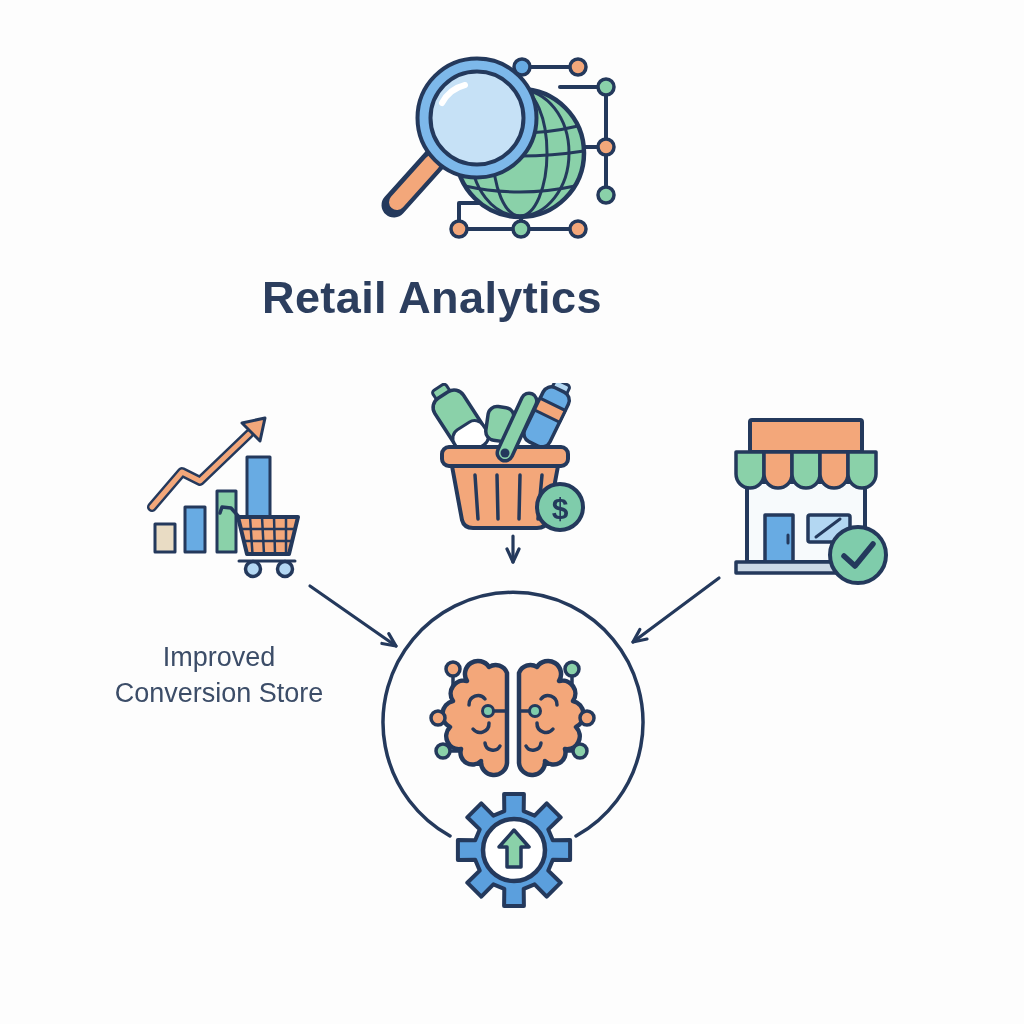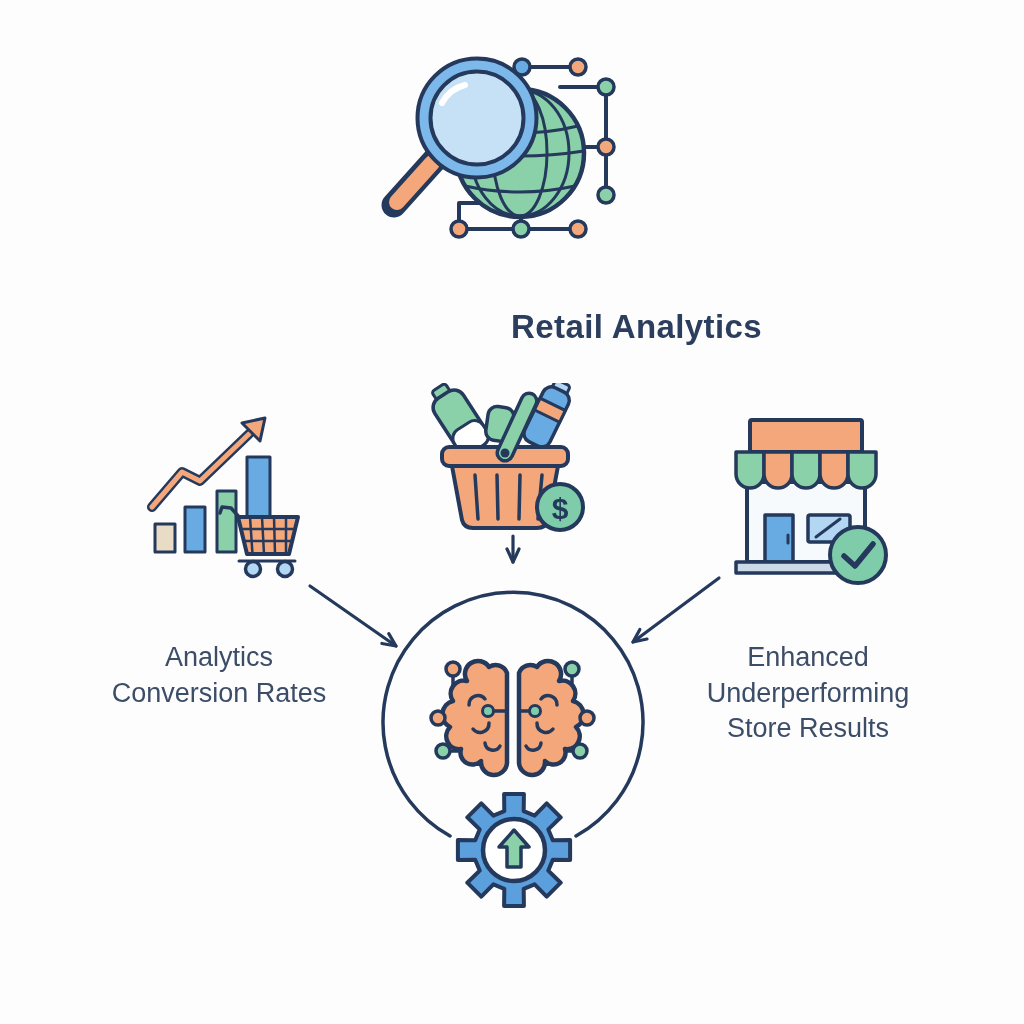--- a/index.html
+++ b/index.html
@@ -4,23 +4,22 @@
 <style>
   html,body{margin:0;padding:0;}
   #canvas{
     position:relative;width:1024px;height:1024px;overflow:hidden;
     background:var(--background,#fdfdfd);
     font-family:"Liberation Sans","DejaVu Sans",sans-serif;
   }
   .abs{position:absolute;}
   .title{
     position:absolute;left:262px;top:272px;width:500px;
-    text-align:right;font-size:33px;font-weight:600;letter-spacing:.4px;
+    text-align:left;font-size:45px;font-weight:600;letter-spacing:.4px;
     color:var(--title_text,#2c3e5e);
-    margin-top:36px;
   }
   .lbl{
     position:absolute;text-align:center;font-size:27px;font-weight:500;
     line-height:1.32;color:var(--label_text,#3c4d68);
   }
   .nv{stroke:var(--navy);fill:none;stroke-linecap:round;stroke-linejoin:round;}
   svg *{stroke-linejoin:round;stroke-linecap:round;}
 </style>
 </head>
 <body>
@@ -171,16 +170,15 @@
       <circle cx="67" cy="38" r="7" style="fill:var(--green);stroke:var(--navy)" stroke-width="3.5"></circle>
     </g>
   </svg>
 
   <svg class="abs" style="left:450px;top:786px" width="128" height="128" viewBox="-64 -64 128 128">
     <path d="M38.8 -9.7 L56.1 -9.9 L56.1 9.9 L38.8 9.7 L34.3 20.6 L46.7 32.7 L32.7 46.7 L20.6 34.3 L9.7 38.8 L9.9 56.1 L-9.9 56.1 L-9.7 38.8 L-20.6 34.3 L-32.7 46.7 L-46.7 32.7 L-34.3 20.6 L-38.8 9.7 L-56.1 9.9 L-56.1 -9.9 L-38.8 -9.7 L-34.3 -20.6 L-46.7 -32.7 L-32.7 -46.7 L-20.6 -34.3 L-9.7 -38.8 L-9.9 -56.1 L9.9 -56.1 L9.7 -38.8 L20.6 -34.3 L32.7 -46.7 L46.7 -32.7 L34.3 -20.6 Z" style="fill:var(--gear_blue);stroke:var(--navy)" stroke-width="4"></path>
     <circle cx="0" cy="0" r="31" style="fill:var(--white);stroke:var(--navy)" stroke-width="4.5"></circle>
     <polygon points="0,-20 15,-3 7,-3 7,17 -7,17 -7,-3 -15,-3" style="fill:var(--green);stroke:var(--navy)" stroke-width="3.5"></polygon>
   </svg>
 
-  <div class="lbl" style="left:104px;top:640px;width:230px">Analytics Conversion Rates</div>
-  <div class="lbl" style="left:688px;top:640px;width:240px">Enhanced Underperforming Store Results</div>
+  <div class="lbl" style="left:104px;top:640px;width:230px">Improved Conversion Store</div>
 
 </div>
 
 </body></html>

